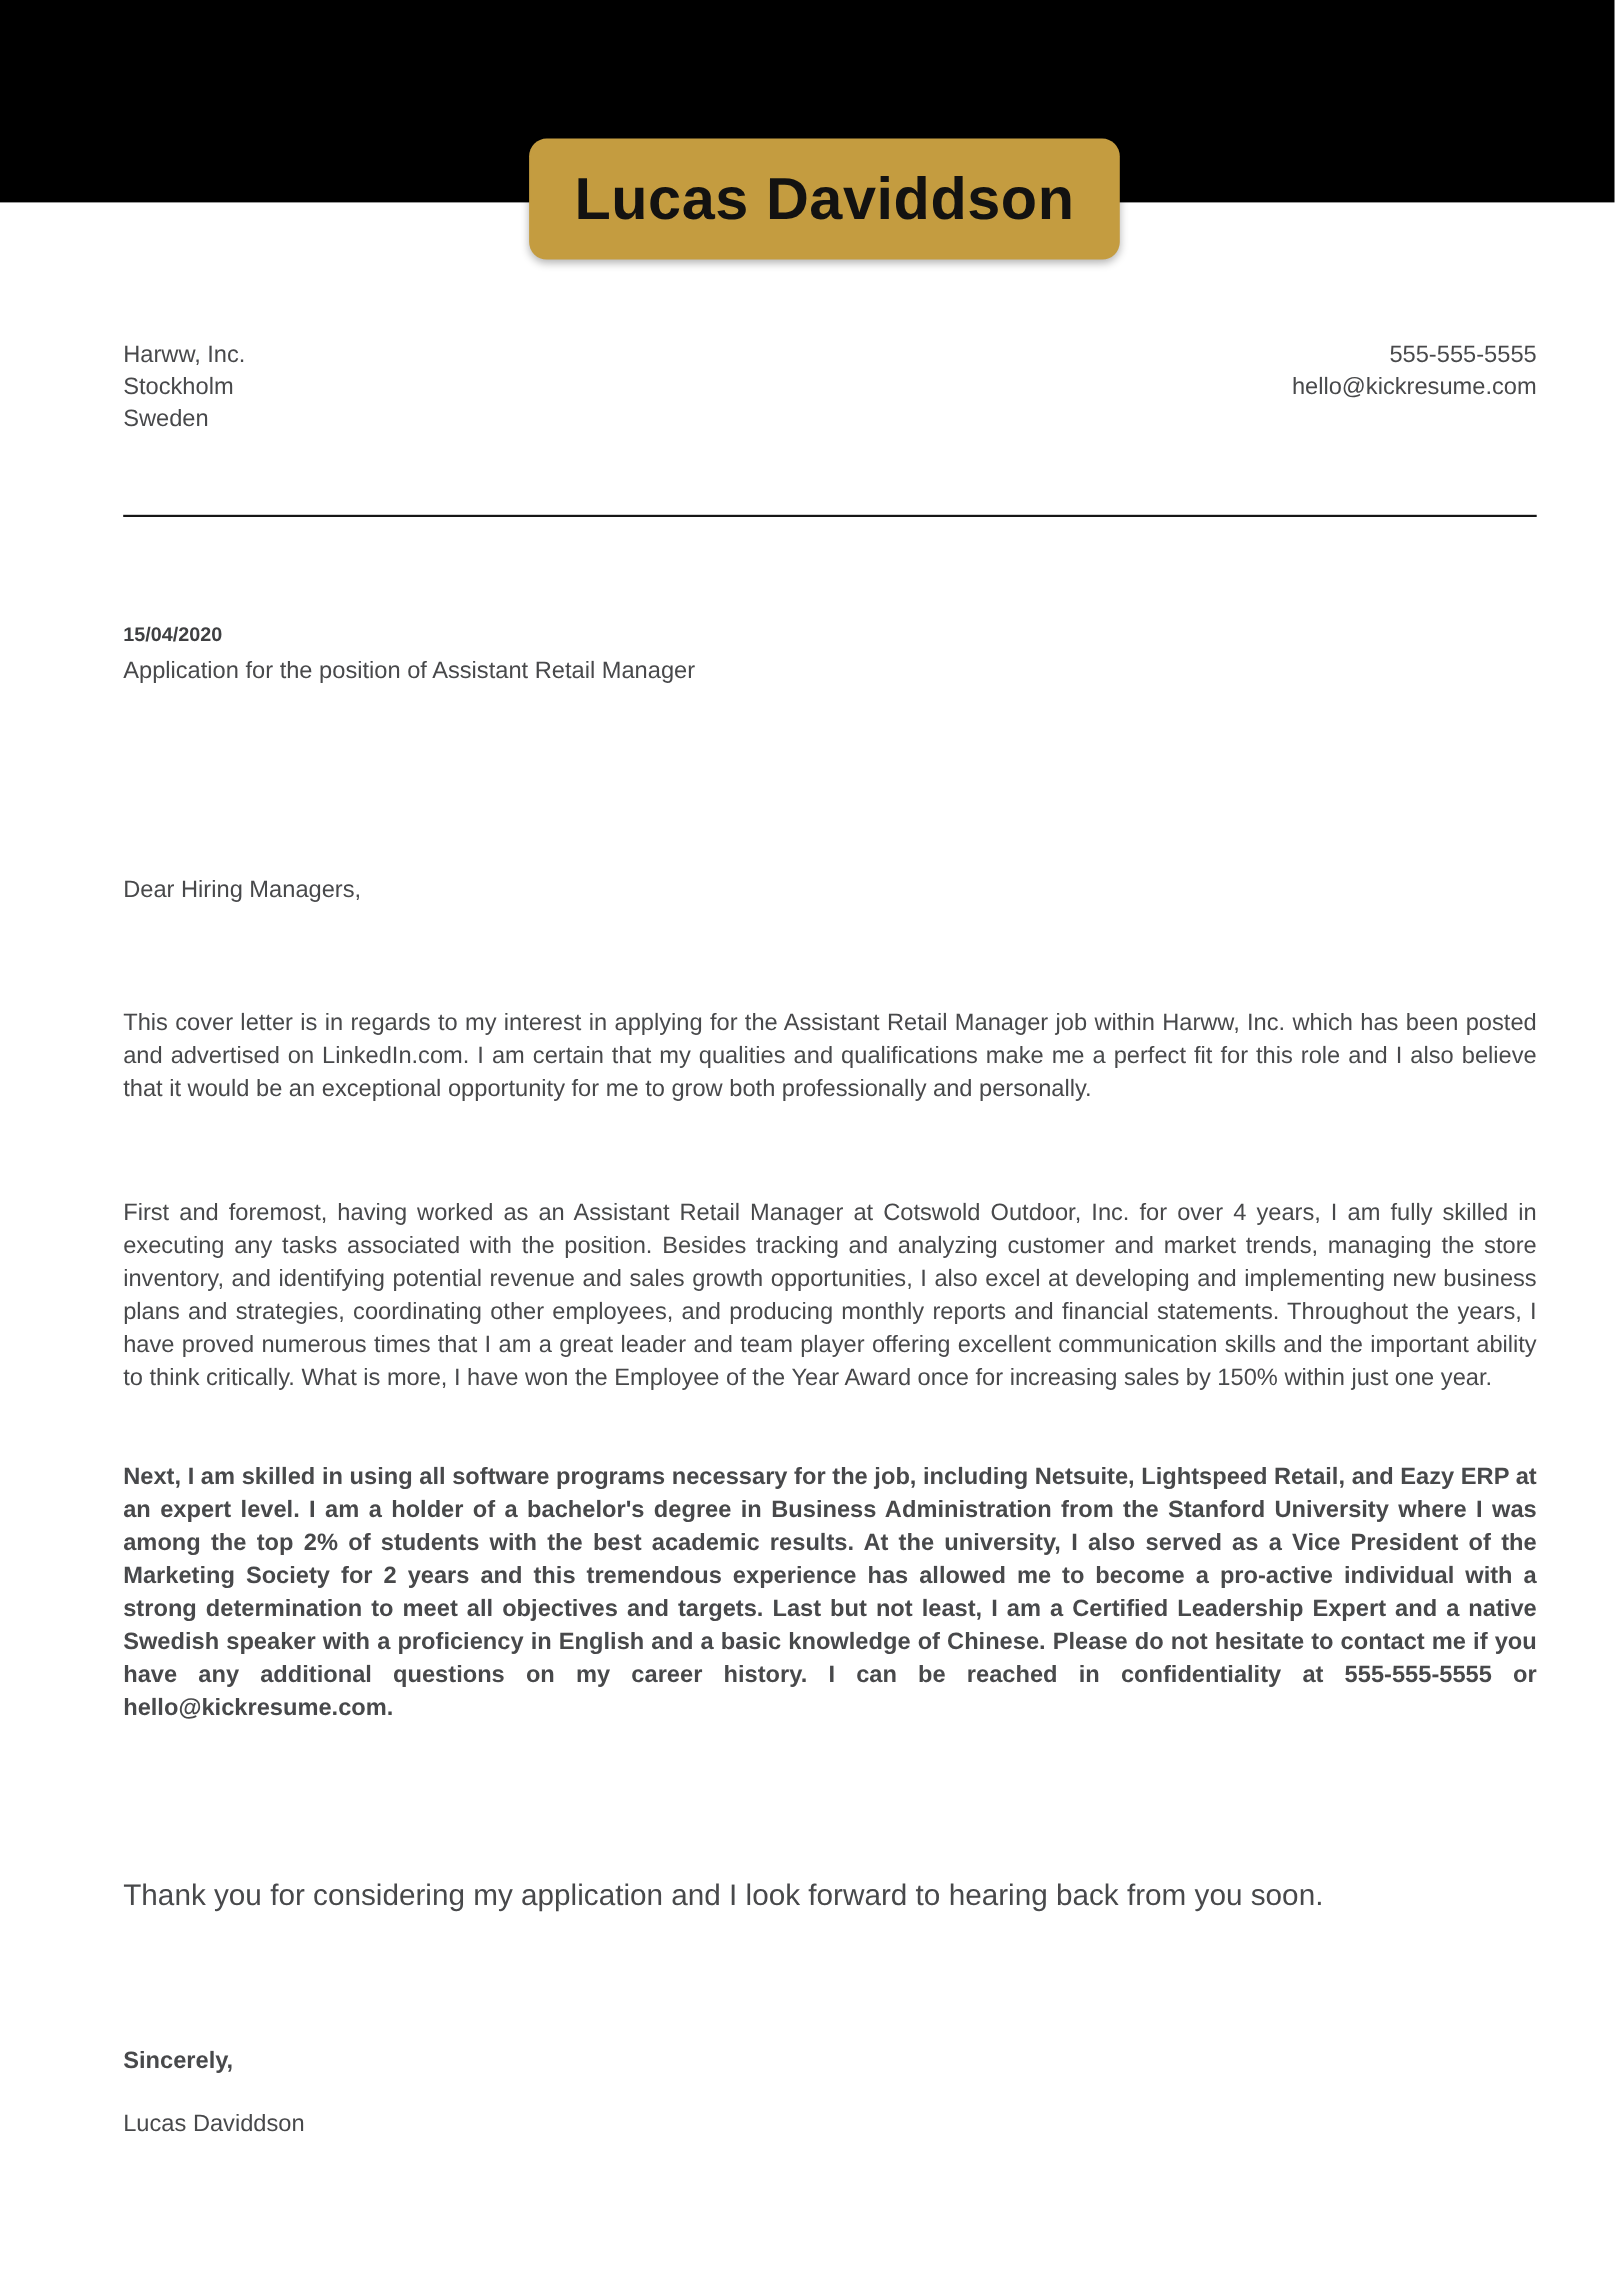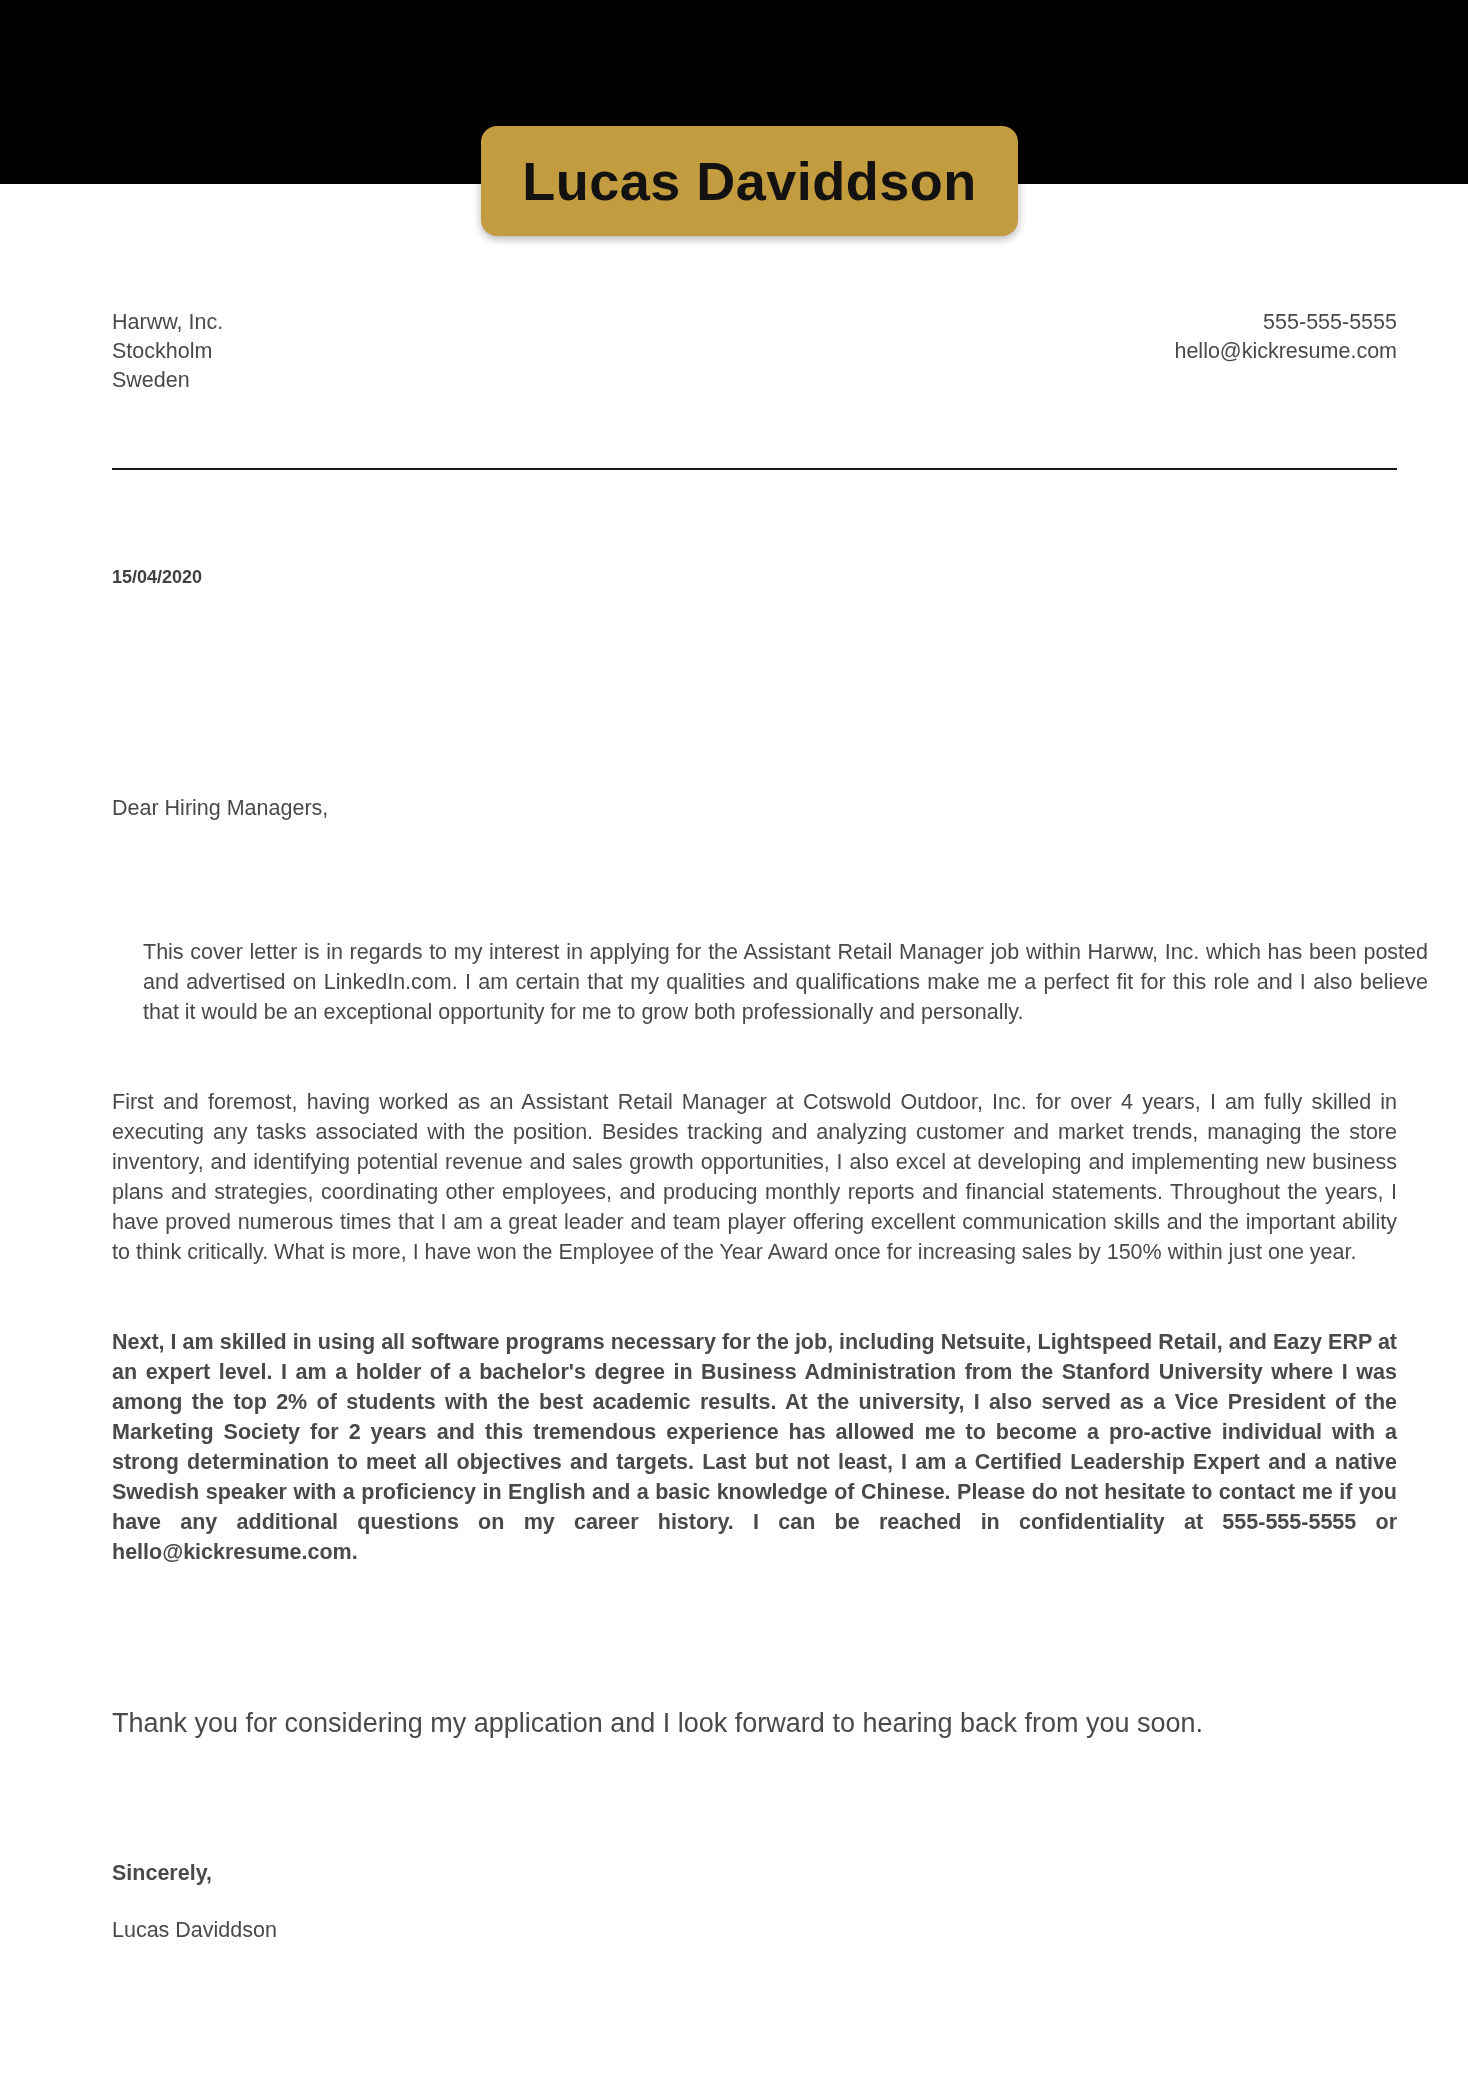--- a/index.html
+++ b/index.html
@@ -93,21 +93,21 @@
   }
 
   .para {
     position: absolute;
     left: 112px;
     width: 1285px;
     font-size: 21.5px;
     line-height: 30px;
     text-align: justify;
   }
-  .para-1 { top: 937px; margin-left: 31px; }
+  .para-1 { top: 914px; }
   .para-2 { top: 1087px; }
   .para-3 { top: 1327px; font-weight: bold; }
 
   .closing-line {
     position: absolute;
     left: 112px; top: 1708px;
     font-size: 27px;
     line-height: 30px;
   }
 
@@ -145,20 +145,21 @@
 
   <div class="contact text-gray">
     <div>555-555-5555</div>
     <div>hello@kickresume.com</div>
   </div>
 
   <div class="rule"></div>
 
   <div class="date-line">15/04/2020</div>
 
+  <div class="subject-line text-gray">Application for the position of Assistant Retail Manager</div>
 
   <div class="salutation text-gray">Dear Hiring Managers,</div>
 
   <p class="para para-1 text-gray">This cover letter is in regards to my interest in applying for the Assistant Retail Manager job within Harww, Inc. which has been posted and advertised on LinkedIn.com. I am certain that my qualities and qualifications make me a perfect fit for this role and I also believe that it would be an exceptional opportunity for me to grow both professionally and personally.</p>
 
   <p class="para para-2 text-gray">First and foremost, having worked as an Assistant Retail Manager at Cotswold Outdoor, Inc. for over 4 years, I am fully skilled in executing any tasks associated with the position. Besides tracking and analyzing customer and market trends, managing the store inventory, and identifying potential revenue and sales growth opportunities, I also excel at developing and implementing new business plans and strategies, coordinating other employees, and producing monthly reports and financial statements. Throughout the years, I have proved numerous times that I am a great leader and team player offering excellent communication skills and the important ability to think critically. What is more, I have won the Employee of the Year Award once for increasing sales by 150% within just one year.</p>
 
   <p class="para para-3 text-gray">Next, I am skilled in using all software programs necessary for the job, including Netsuite, Lightspeed Retail, and Eazy ERP at an expert level. I am a holder of a bachelor's degree in Business Administration from the Stanford University where I was among the top 2% of students with the best academic results. At the university, I also served as a Vice President of the Marketing Society for 2 years and this tremendous experience has allowed me to become a pro-active individual with a strong determination to meet all objectives and targets. Last but not least, I am a Certified Leadership Expert and a native Swedish speaker with a proficiency in English and a basic knowledge of Chinese. Please do not hesitate to contact me if you have any additional questions on my career history. I can be reached in confidentiality at 555-555-5555 or hello@kickresume.com.</p>
 
   <div class="closing-line text-gray">Thank you for considering my application and I look forward to hearing back from you soon.</div>

